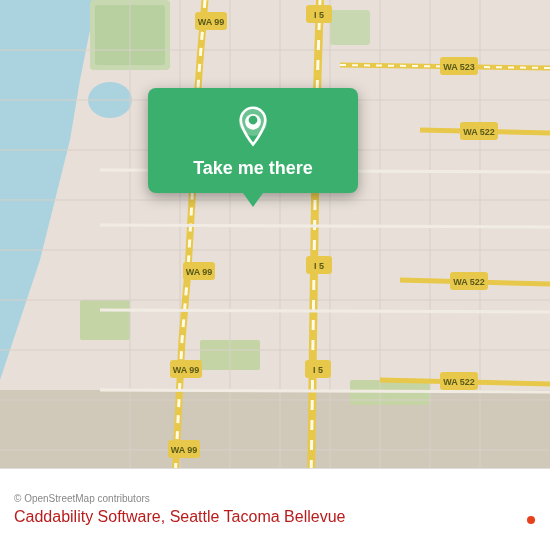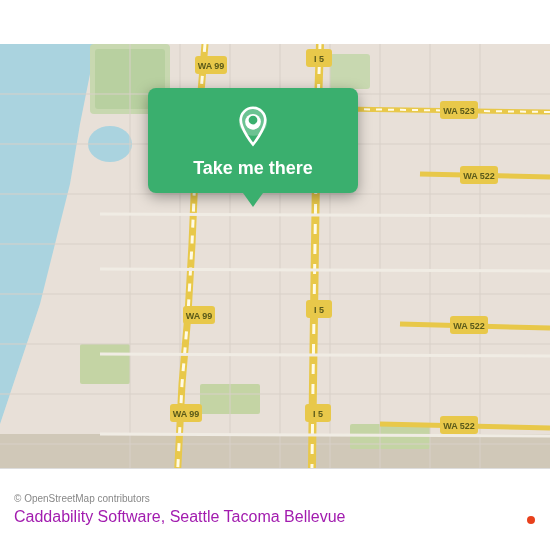--- a/index.html
+++ b/index.html
@@ -12,21 +12,20 @@
     }
 
     
     #map-container {
       position: absolute;
       top: 0; left: 0;
       width: 550px;
       height: 480px;
       background-color: #e8e0d8;
       overflow: hidden;
-      margin-top: 44px;
     }
 
     
     #map-svg {
       position: absolute;
       top: 0; left: 0;
       width: 100%; height: 100%;
     }
 
     
@@ -84,21 +83,21 @@
     }
 
     #osm-attribution {
       font-size: 10px;
       color: #888;
       margin-bottom: 4px;
     }
 
     #location-title {
       font-size: 16px;
-      color: #a21caf;
+      color: #b91c1c;
       font-weight: 500;
     }
 
     #moovit-logo {
       position: absolute;
       right: 14px;
       bottom: 18px;
       font-size: 22px;
       font-weight: 800;
       color: #e8401c;

